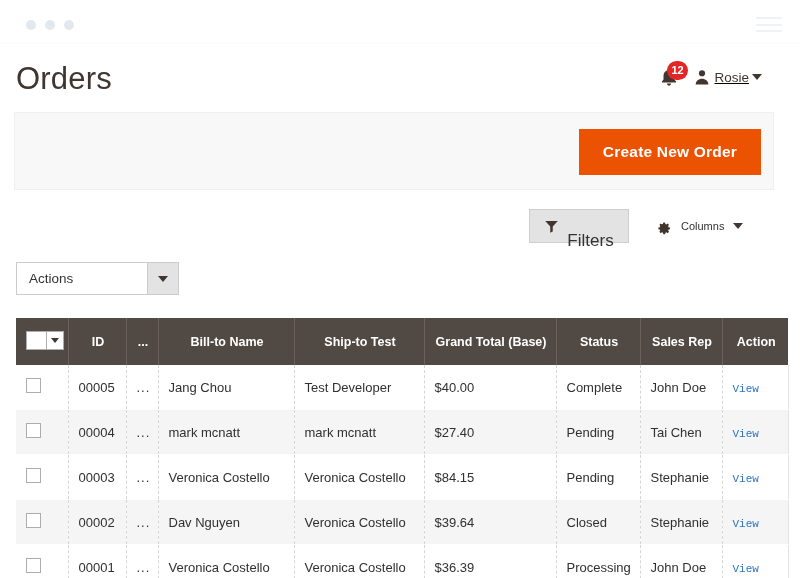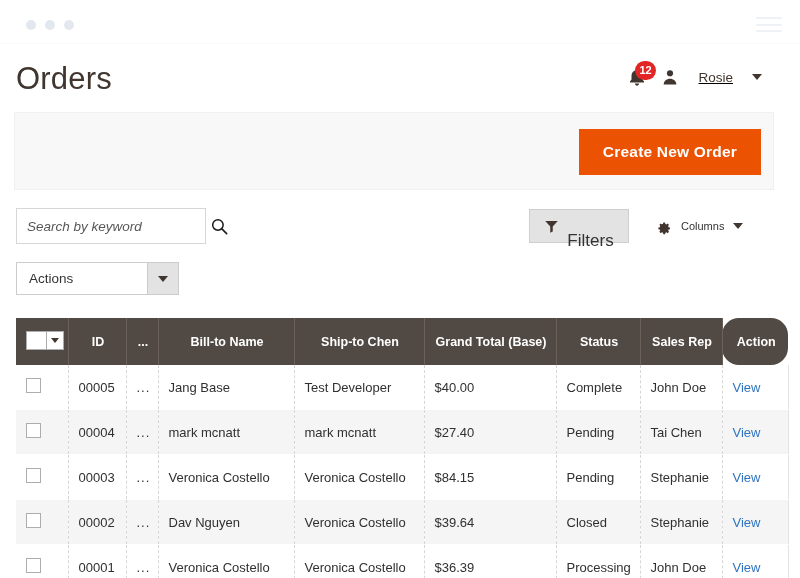--- a/index.html
+++ b/index.html
@@ -43,21 +43,21 @@
     display: flex; align-items: center; gap: 13px; text-decoration: underline;
   }
   .bell-wrap { position: relative; width: 22px; height: 22px; }
   .bell-wrap svg { display: block; }
   .badge {
     position: absolute; left: 9px; top: -5px;
     min-width: 19px; height: 19px; padding: 0 4px;
     border-radius: 10px; background: #e22626; color: #fff;
     font-size: 11px; font-weight: bold; line-height: 19px; text-align: center;
   }
-  .user-wrap { display: flex; align-items: center; gap: 19px; }
+  .user-wrap { display: flex; align-items: center; gap: 3px; }
   .user-name { font-size: 13.5px; color: #41362f; }
   .caret-dark {
     width: 0; height: 0; border-left: 5px solid transparent;
     border-right: 5px solid transparent; border-top: 6px solid #41362f;
   }
 
   
   .panel {
     position: absolute; left: 14px; top: 112px; width: 760px; height: 78px;
     background: #f8f8f8; border: 1px solid #f0f0f0;
@@ -127,21 +127,21 @@
     position: absolute; left: 16px; top: 318px; width: 756px;
     border-collapse: collapse; table-layout: fixed;
     background: #fff;
   }
   .grid th {
     background: #514943; color: #ffffff;
     font-size: 12.5px; font-weight: bold; text-align: center;
     padding: 13px 8px 13px 10px; vertical-align: middle;
     border-right: 1px solid #6b615a;
   }
-  .grid th:last-child { border-right: none; border-radius: 17px; }
+  .grid th:last-child { border-right: none; }
   .grid td {
     font-size: 13px; color: #303030;
     padding: 13px 8px 13px 10px;
     border-right: 1px dashed #d6d6d6;
     border-bottom: 1px solid #ffffff;
     vertical-align: middle;
     white-space: nowrap; overflow: hidden;
   }
   .grid td:last-child { border-right: 1px solid #e3e3e3; }
   .grid tbody tr:nth-child(even) td { background: #f5f5f5; }
@@ -170,21 +170,21 @@
   .caret-xs {
     width: 0; height: 0; border-left: 4px solid transparent;
     border-right: 4px solid transparent; border-top: 5px solid #41362f;
   }
   .cell-cb {
     width: 15px; height: 15px; border: 1px solid #adadad;
     background: #fff; display: inline-block;
   }
   .muted { color: #6d6d6d; }
   .dots-cell { color: #6d6d6d; letter-spacing: 1px; }
-  .link-view { color: #2f74c0; text-decoration: none; font-size: 13px; cursor: pointer; }
+  .link-view { color: #2f74c0; text-decoration: none; font-size: 11px; cursor: pointer; font-family: Liberation Mono, monospace; }
 </style>
 </head>
 <body>
 
 <div class="topstrip">
   <div class="dots">
     <span></span>
     <span></span>
     <span></span>
   </div>
@@ -216,29 +216,20 @@
       <span class="caret-dark"></span>
     </div>
   </div>
 </div>
 
 <div class="panel">
   <button class="btn-primary">Create New Order</button>
 </div>
 
 <div class="toolbar">
-  <div class="search-box">
-    <input class="search-input" type="text" placeholder="Search by keyword" style="">
-    <span class="search-icon">
-      <svg width="19" height="19" viewBox="0 0 24 24">
-        <circle cx="10" cy="10" r="6.6" fill="none" stroke="#1a1a1a" stroke-width="1.9"></circle>
-        <line x1="15" y1="15" x2="21" y2="21" stroke="#1a1a1a" stroke-width="2.1" stroke-linecap="round"></line>
-      </svg>
-    </span>
-  </div>
 
   <div class="filters-btn">
     <svg width="15" height="15" viewBox="0 0 24 24">
       <path d="M2 3h20l-8 9v8l-4 2v-10z" fill="#41362f"></path>
     </svg>
     <span class="filters-label">Filters</span>
   </div>
 
   <div class="columns-ctl">
     <svg width="17" height="17" viewBox="0 0 24 24">
@@ -274,33 +265,33 @@
         <span class="th-cb-wrap">
           <span class="th-cb-box"></span>
           <span class="th-cb-arrow">
             <span class="caret-xs"></span>
           </span>
         </span>
       </th>
       <th>ID</th>
       <th>...</th>
       <th>Bill-to Name</th>
-      <th>Ship-to Chen</th>
+      <th>Ship-to Test</th>
       <th>Grand Total (Base)</th>
       <th>Status</th>
       <th>Sales Rep</th>
       <th>Action</th>
     </tr>
   </thead>
   <tbody>
     <tr>
       <td><span class="cell-cb"></span></td>
       <td>00005</td>
       <td class="dots-cell">...</td>
-      <td>Jang Base</td>
+      <td>Jang Chou</td>
       <td>Test Developer</td>
       <td>$40.00</td>
       <td>Complete</td>
       <td class="muted">John Doe</td>
       <td><a class="link-view">View</a></td>
     </tr>
     <tr>
       <td><span class="cell-cb"></span></td>
       <td>00004</td>
       <td class="dots-cell">...</td>

